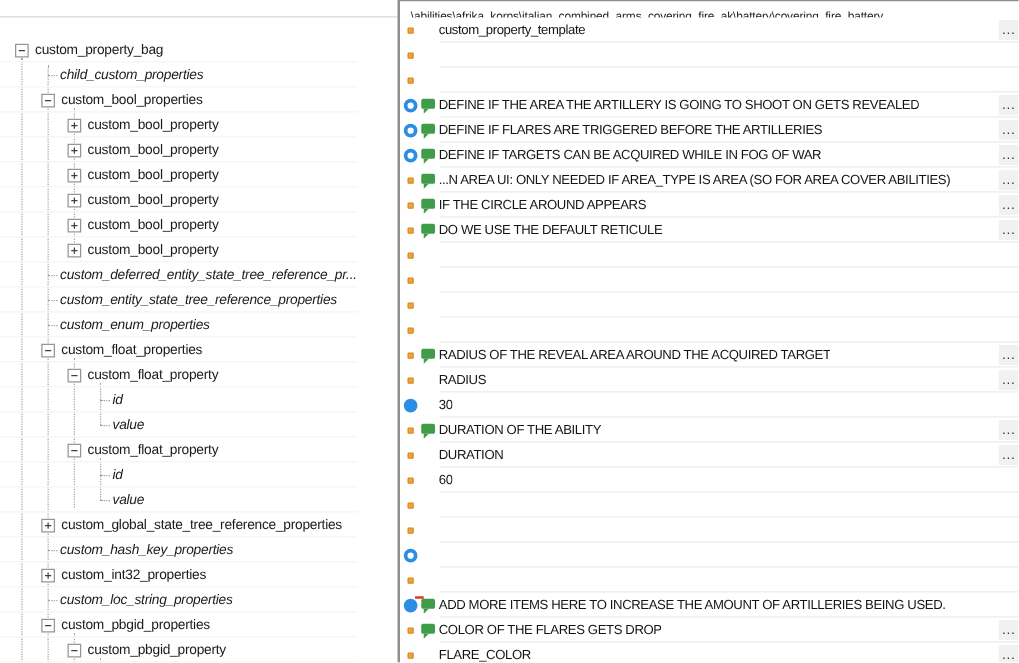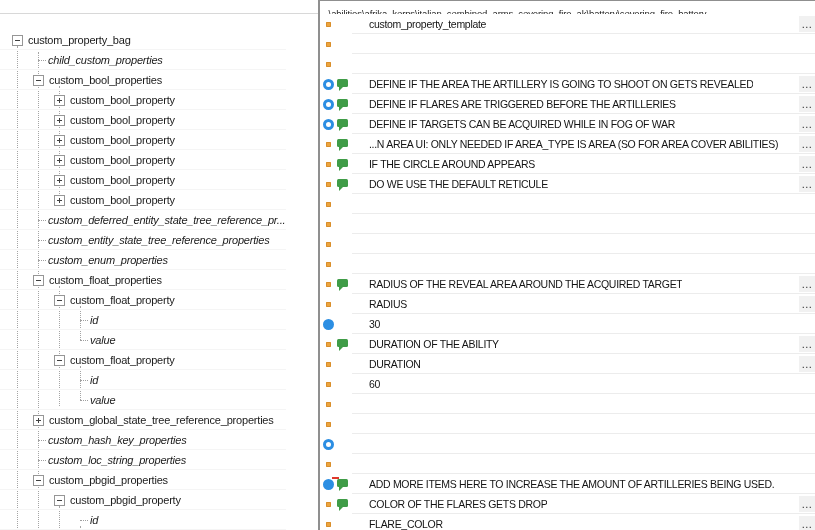--- a/index.html
+++ b/index.html
@@ -42,21 +42,21 @@
   .status[data-kind="blue-filled-modified"]::before{content:"";position:absolute;left:0;top:0;right:0;bottom:0;
       background:#2b8ee3;border-radius:50%;}
   .status[data-kind="blue-filled-modified"]::after{content:"";position:absolute;left:9px;top:-2px;
       width:7px;height:2px;background:#e0392c;}
   .comment{flex:none;width:13px;height:11px;margin-left:3px;position:relative;visibility:hidden;}
   .comment[data-kind]{visibility:visible;}
   .comment[data-kind]::before{content:"";position:absolute;left:0;top:0;width:11px;height:8px;
       background:#3f9c47;border-radius:1.5px;}
   .comment[data-kind]::after{content:"";position:absolute;left:2px;top:8px;width:0;height:0;
       border-style:solid;border-width:4px 4px 0 0;border-color:#3f9c47 transparent transparent transparent;}
-  .rtext{margin-left:19px;font-size:10.5px;letter-spacing:-0.3px;color:#141414;
+  .rtext{margin-left:1px;font-size:10.5px;letter-spacing:-0.3px;color:#141414;
          white-space:nowrap;overflow:hidden;}
   .more{margin-left:auto;flex:none;width:16px;height:16px;background:#f1f1f1;color:#333;
         font-size:11px;display:flex;align-items:flex-end;justify-content:center;
         padding-bottom:2px;box-sizing:border-box;letter-spacing:0.5px;cursor:pointer;}
   .more:empty{display:none;}
 </style>
 </head>
 <body>
 
 <div class="lheader"></div>
@@ -152,20 +152,24 @@
       <span class="tlabel">value</span>
     </div>
   <div class="trow">
       <span class="exp plus L1"></span>
       <span class="tlabel">custom_global_state_tree_reference_properties</span>
     </div>
   <div class="trow leaf">
       <span class="stub S1"></span>
       <span class="tlabel">custom_hash_key_properties</span>
     </div>
+  <div class="trow">
+      <span class="exp plus L1"></span>
+      <span class="tlabel">custom_int32_properties</span>
+    </div>
   <div class="trow leaf">
       <span class="stub S1"></span>
       <span class="tlabel">custom_loc_string_properties</span>
     </div>
   <div class="trow">
       <span class="exp L1"></span>
       <span class="tlabel">custom_pbgid_properties</span>
     </div>
   <div class="trow">
       <span class="exp L2"></span>

